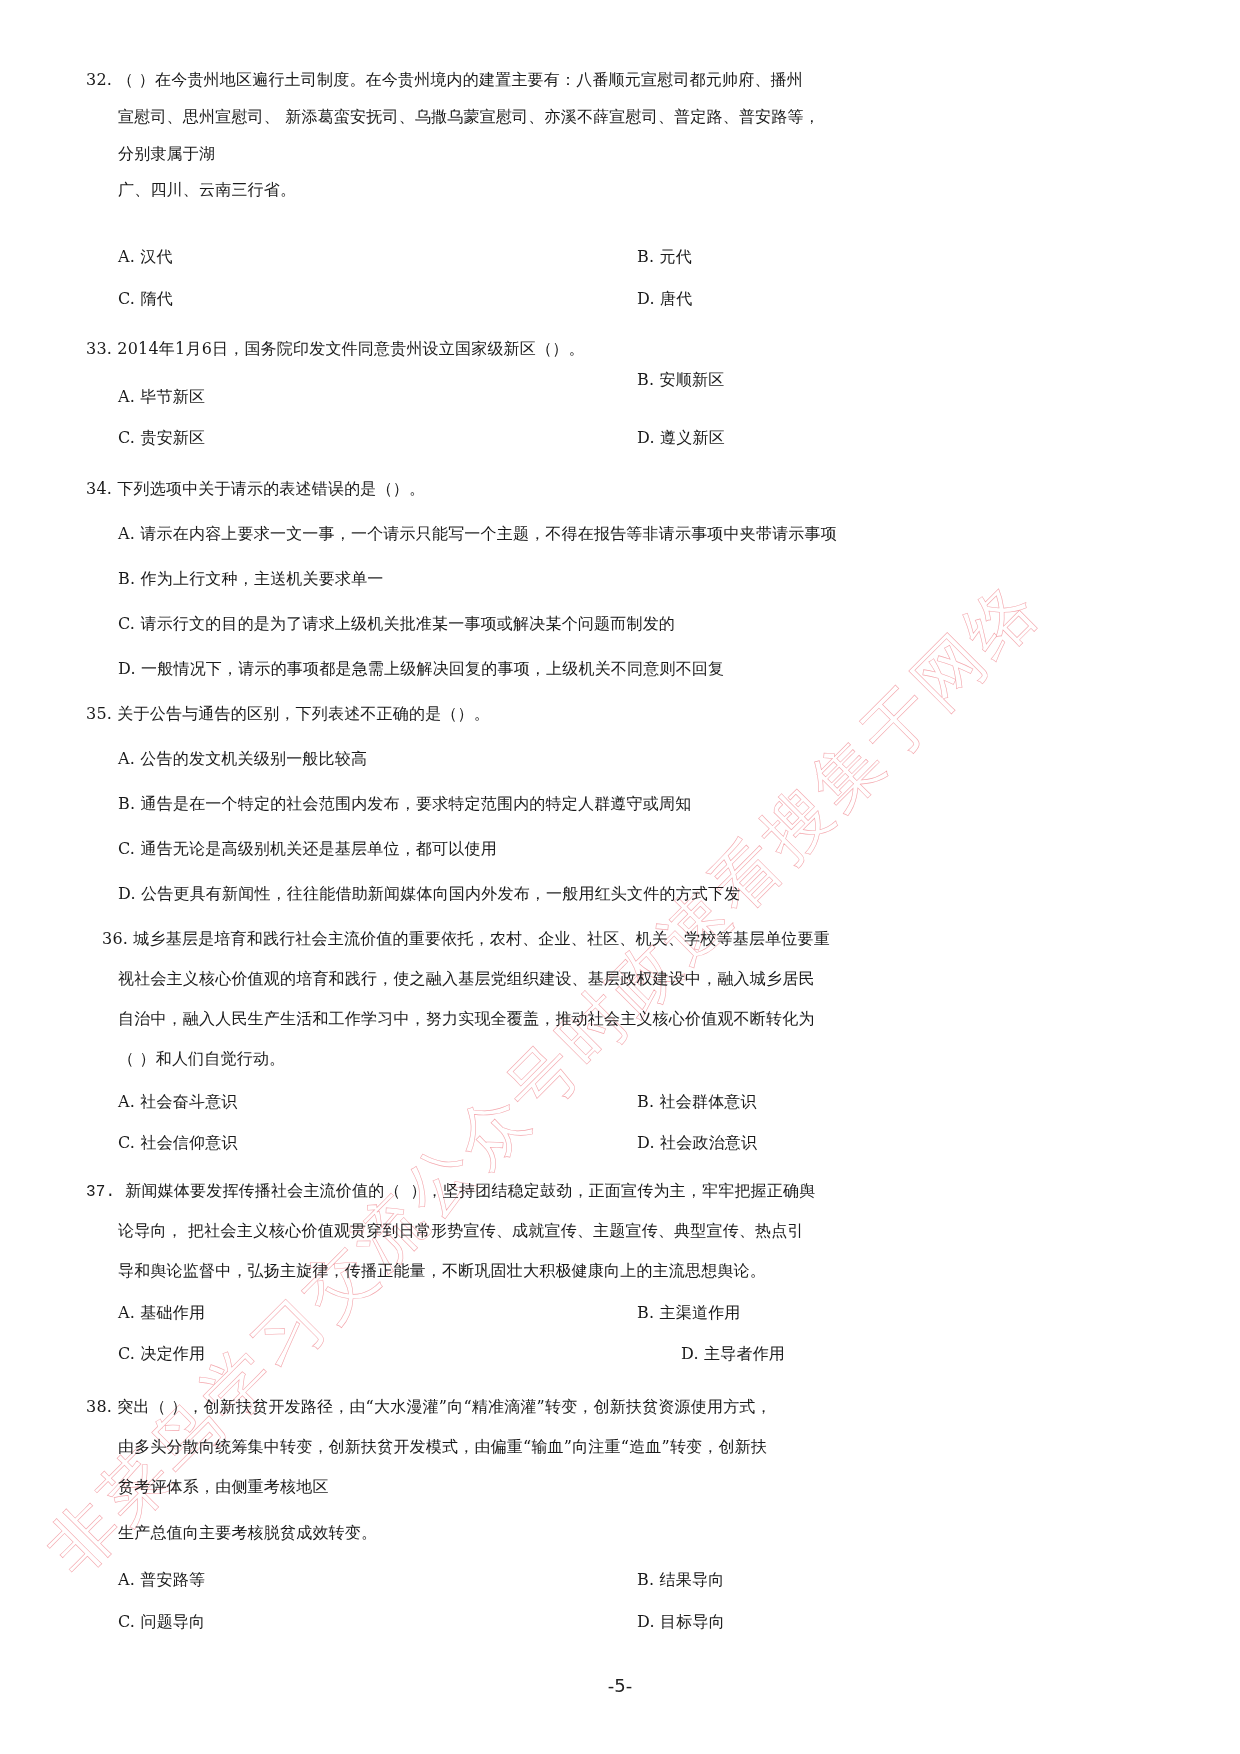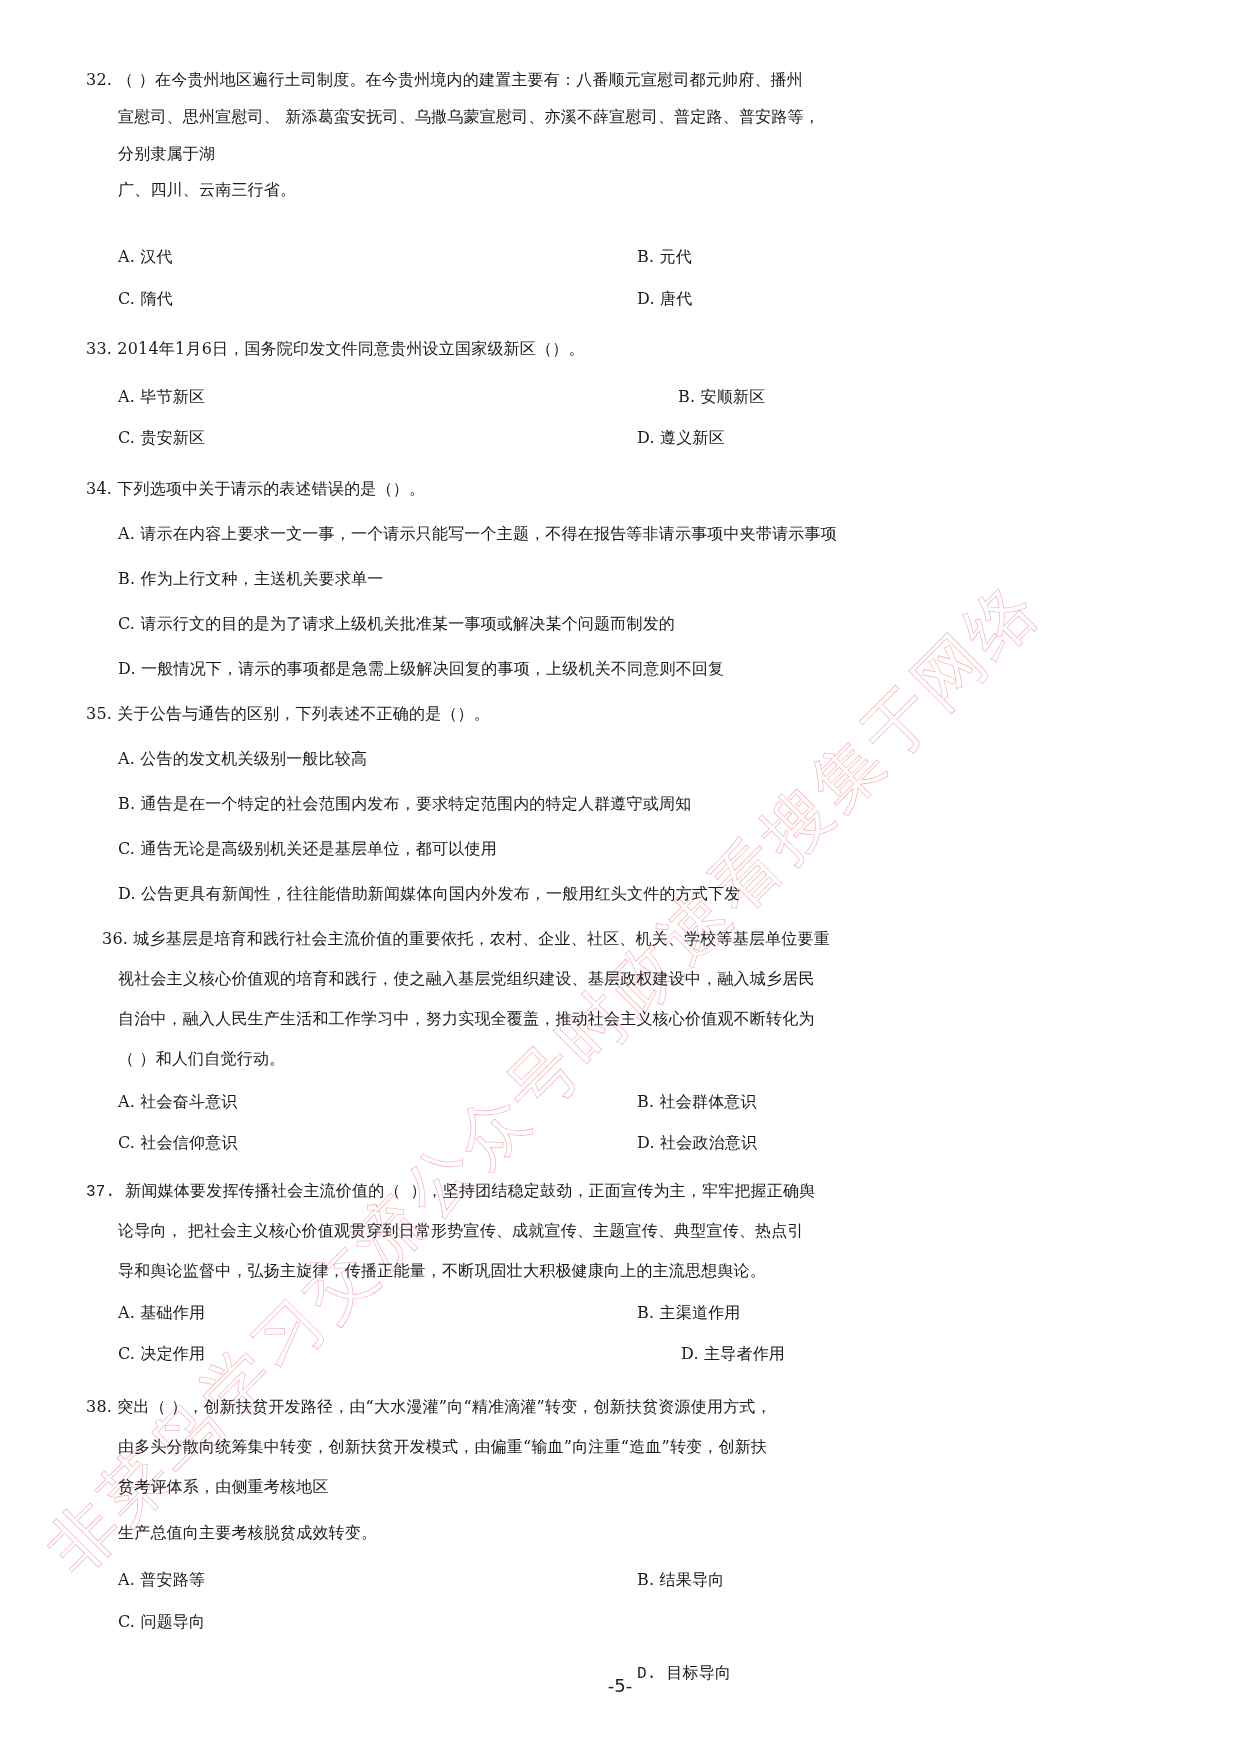--- a/index.html
+++ b/index.html
@@ -74,21 +74,21 @@
     <div class="line cont" style="top:178px;">广、四川、云南三行省。</div>
     <div class="line optL" style="top:245px;">A. 汉代</div>
     <div class="line optR" style="top:245px;">B. 元代</div>
     <div class="line optL" style="top:287px;">C. 隋代</div>
     <div class="line optR" style="top:287px;">D. 唐代</div>
   </div>
 
   <div>
     <div class="line qnum" style="top:337px;">33. 2014年1月6日，国务院印发文件同意贵州设立国家级新区（）。</div>
     <div class="line optL" style="top:385px;">A. 毕节新区</div>
-    <div class="line optR" style="top:385px;margin-left:41px;">B. 安顺新区</div>
+    <div class="line optR" style="top:368px;">B. 安顺新区</div>
     <div class="line optL" style="top:426px;">C. 贵安新区</div>
     <div class="line optR" style="top:426px;">D. 遵义新区</div>
   </div>
 
   <div>
     <div class="line qnum" style="top:477px;">34. 下列选项中关于请示的表述错误的是（）。</div>
     <div class="line optFull" style="top:522px;">A. 请示在内容上要求一文一事，一个请示只能写一个主题，不得在报告等非请示事项中夹带请示事项</div>
     <div class="line optFull" style="top:567px;">B. 作为上行文种，主送机关要求单一</div>
     <div class="line optFull" style="top:612px;">C. 请示行文的目的是为了请求上级机关批准某一事项或解决某个问题而制发的</div>
     <div class="line optFull" style="top:657px;">D. 一般情况下，请示的事项都是急需上级解决回复的事项，上级机关不同意则不回复</div>
@@ -124,18 +124,18 @@
   </div>
 
   <div>
     <div class="line qnum" style="top:1395px;">38. 突出（ ），创新扶贫开发路径，由“大水漫灌”向“精准滴灌”转变，创新扶贫资源使用方式，</div>
     <div class="line cont" style="top:1435px;">由多头分散向统筹集中转变，创新扶贫开发模式，由偏重“输血”向注重“造血”转变，创新扶</div>
     <div class="line cont" style="top:1475px;">贫考评体系，由侧重考核地区</div>
     <div class="line cont" style="top:1521px;">生产总值向主要考核脱贫成效转变。</div>
     <div class="line optL" style="top:1568px;">A. 普安路等</div>
     <div class="line optR" style="top:1568px;">B. 结果导向</div>
     <div class="line optL" style="top:1610px;">C. 问题导向</div>
-    <div class="line optR" style="top:1662px;font-family:Liberation Mono, monospace;">D. 目标导向</div>
+    <div class="line optR" style="top:1610px;">D. 目标导向</div>
   </div>
 
   <div class="pagenum">-5-</div>
 
 </div>
 
 </body></html>

